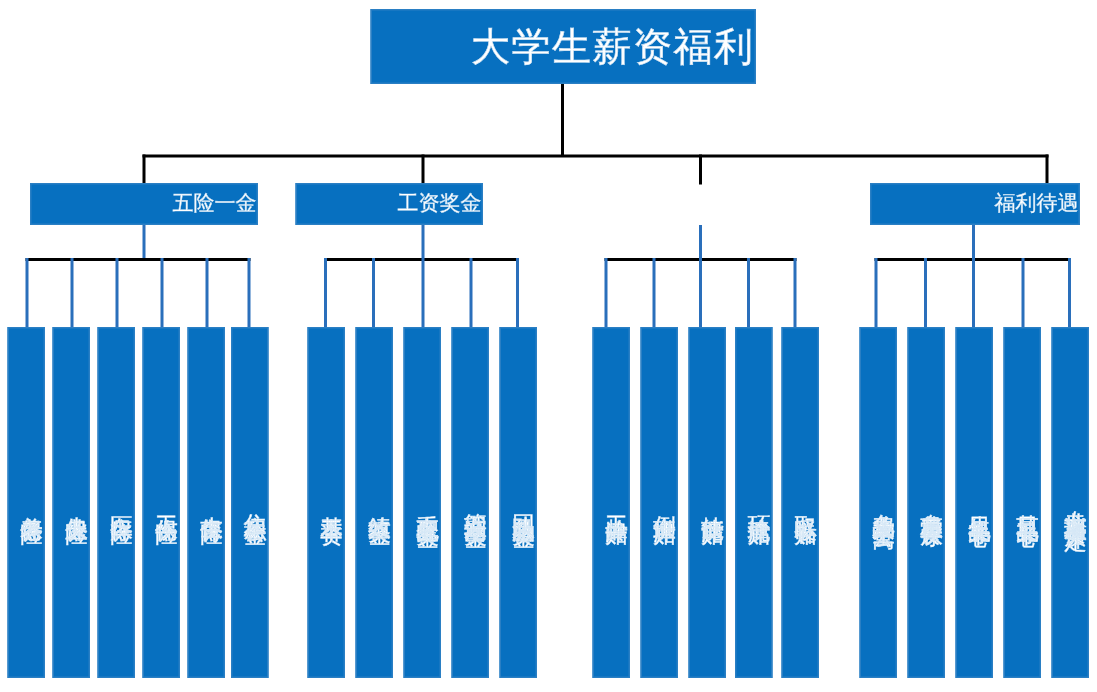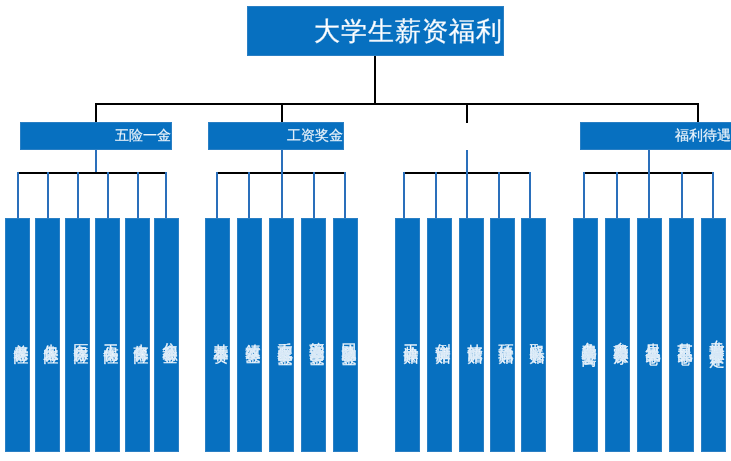--- a/index.html
+++ b/index.html
@@ -100,24 +100,24 @@
   <div class="conn conn-black-v" style="left:374px; top:56px; height:48px;"></div>
   <div class="conn conn-black-h" style="left:95px; top:103px; width:604px;"></div>
   <div class="conn conn-black-v" style="left:95px; top:103px; height:20px;"></div>
   <div class="conn conn-black-v" style="left:281px; top:103px; height:20px;"></div>
   <div class="conn conn-black-v" style="left:466px; top:103px; height:20px;"></div>
   <div class="conn conn-black-v" style="left:697px; top:103px; height:20px;"></div>
 
   <div class="node node-l2" style="left:20px; top:122px; width:152px;">
     <span class="label">五险一金</span>
   </div>
-  <div class="node node-l2" style="left:208px; top:122px; width:136px;">
+  <div class="node node-l2" style="left:197px; top:122px; width:125px;">
     <span class="label">工资奖金</span>
   </div>
-  <div class="node node-l2" style="left:580px; top:122px; width:152px;">
+  <div class="node node-l2" style="left:580px; top:122px; width:140px;">
     <span class="label">福利待遇</span>
   </div>
 
   <div class="conn conn-blue-v" style="left:95px; top:150px; height:23px;"></div>
   <div class="conn conn-black-h" style="left:17px; top:172px; width:150px;"></div>
   <div class="conn conn-blue-v" style="left:17px; top:172px; height:46px;"></div>
   <div class="conn conn-blue-v" style="left:47px; top:172px; height:46px;"></div>
   <div class="conn conn-blue-v" style="left:77px; top:172px; height:46px;"></div>
   <div class="conn conn-blue-v" style="left:107px; top:172px; height:46px;"></div>
   <div class="conn conn-blue-v" style="left:137px; top:172px; height:46px;"></div>

